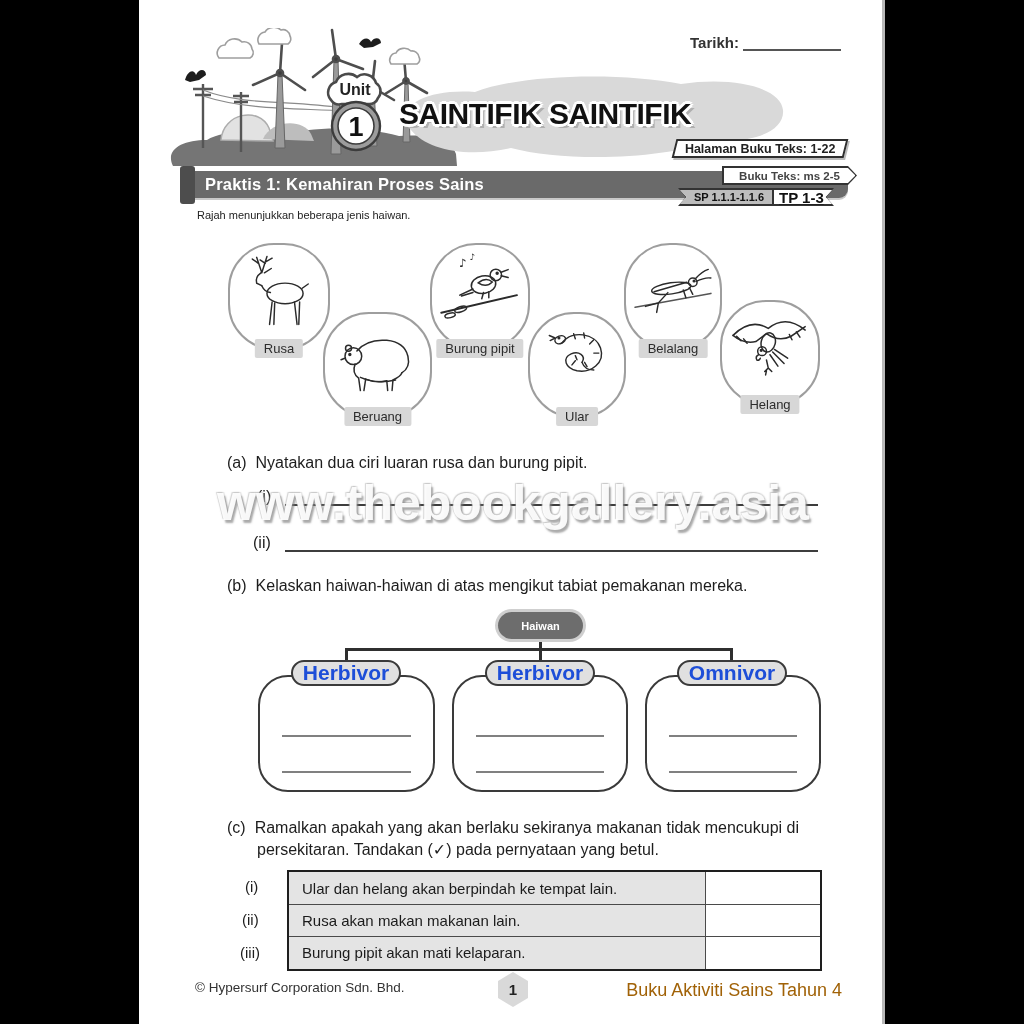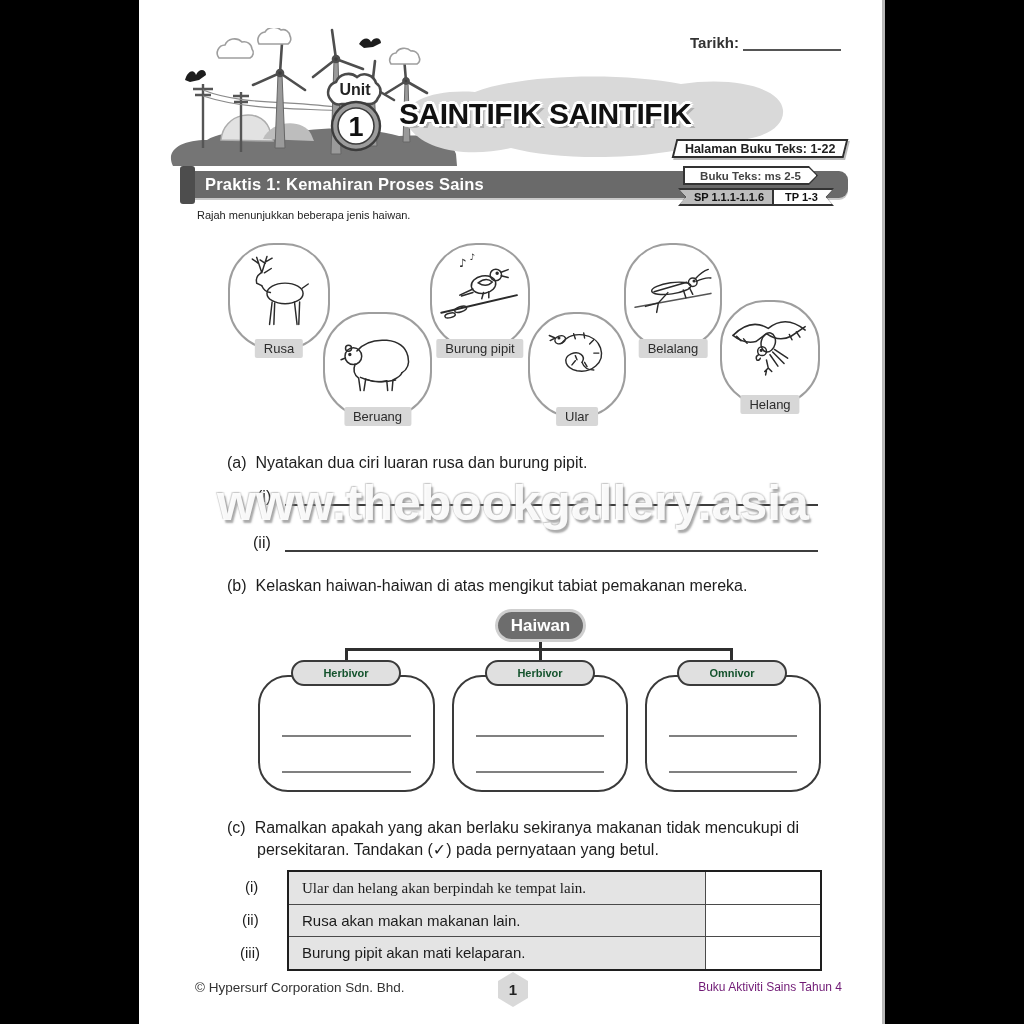--- a/index.html
+++ b/index.html
@@ -18,32 +18,32 @@
   .halaman-tag { left:535px; top:139px; z-index:3; width:172px; height:19px; background:#fff; border:2px solid #2e2e2e;
     transform:skewX(-14deg); display:flex; align-items:center; justify-content:center; box-shadow:2px 2px 0 rgba(120,120,120,.5); }
   .halaman-tag span { transform:skewX(14deg); font-size:12.5px; font-weight:bold; color:#222; white-space:nowrap; }
 
   .banner-cap { left:41px; top:166px; width:15px; height:38px; background:#4d4d4d; border-radius:3px; z-index:2; }
   .banner { left:48px; top:171px; width:661px; height:27px; background:#6a6a6a; border-radius:4px 9px 9px 4px; z-index:1; box-shadow:0 2px 0 rgba(120,120,120,.4); }
   .banner-label { left:66px; top:175px; z-index:3; color:#fff; font-weight:bold; font-size:16.5px; letter-spacing:0.2px; }
 
   .tag-shell { z-index:4; }
   .tag-shell, .tag-shell .inner { display:block; }
-  .buku-tag { left:544px; top:166px; width:135px; height:19px; background:#333;
+  .buku-tag { left:583px; top:166px; width:135px; height:19px; background:#333;
     clip-path:polygon(0 0, calc(100% - 9px) 0, 100% 50%, calc(100% - 9px) 100%, 0 100%);padding-left:30px; }
   .buku-tag .inner { position:absolute; inset:1.6px; background:#fff;
     clip-path:polygon(0 0, calc(100% - 8px) 0, 100% 50%, calc(100% - 8px) 100%, 0 100%);
     display:flex; align-items:center; justify-content:center; font-size:11.5px; font-weight:bold; color:#444; }
   .sptp-tag { left:539px; top:188px; width:156px; height:18px; background:#333;
     clip-path:polygon(0 0, 100% 0, calc(100% - 8px) 50%, 100% 100%, 0 100%, 8px 50%); }
   .sptp-tag .inner { position:absolute; inset:1.6px; background:#fff;
     clip-path:polygon(0 0, 100% 0, calc(100% - 7px) 50%, 100% 100%, 0 100%, 7px 50%);
     display:flex; align-items:stretch; }
   .sptp-tag .sp { flex:1 1 62%; background:#bdbdbd; display:flex; align-items:center; justify-content:center; font-size:11px; font-weight:bold; color:#111; border-right:2px solid #333; padding-left:6px; }
-  .sptp-tag .tp { flex:1 1 38%; background:#fff; display:flex; align-items:center; justify-content:center; font-size:11px; font-weight:bold; color:#111; padding-right:4px; }
+  .sptp-tag .tp { flex:1 1 38%; background:#fff; display:flex; align-items:center; justify-content:center; font-size:15px; font-weight:bold; color:#111; padding-right:4px;text-decoration:underline; }
 
   .intro { left:58px; top:209px; font-size:11px; color:#222; }
 
   
   .animal-box { border:2px solid #9e9e9e; border-radius:46px; background:#fff; }
   .animal-box svg { position:absolute; left:50%; top:50%; transform:translate(-50%,-52%); }
   .animal-label { position:absolute; bottom:-10px; left:50%; transform:translateX(-50%); background:#d7d7d7; color:#2c2c2c;
     font-size:13px; padding:2px 9px; border-radius:2px; white-space:nowrap; z-index:2; }
   .b-rusa    { left:89px;  top:243px; width:102px; height:107px; }
   .b-burung  { left:291px; top:243px; width:100px; height:107px; }
@@ -60,40 +60,40 @@
   .ans-row .line { width:533px; border-bottom:2px solid #3d3d3d; height:18px; margin-left:14px; }
 
   .watermark { left:28px; top:474px; width:692px; text-align:center; z-index:10; pointer-events:none;
     font-size:50px; font-weight:bold; letter-spacing:0px; color:rgba(255,255,255,.93);
     text-shadow:2px 3px 2px rgba(125,125,125,.65), -1px -1px 1px rgba(170,170,170,.5), 1px -1px 1px rgba(190,190,190,.4); }
 
   .q-b { left:88px; top:577px; }
 
   
   .haiwan-pill { left:359px; top:612px; width:85px; height:27px; background:#6d6d6d; border-radius:14px;
-    box-shadow:0 0 0 3px #cfcfcf; color:#fff; font-weight:bold; font-size:17px; display:flex; align-items:center; justify-content:center; z-index:2; }
+    box-shadow:0 0 0 3px #cfcfcf; color:#fff; font-weight:bold; font-size:11px; display:flex; align-items:center; justify-content:center; z-index:2; }
   .dline { background:#2f2f2f; z-index:1; }
   .cat-pill { width:110px; height:26px; top:660px; background:#e0e0e0; border:2.5px solid #3a3a3a; border-radius:14px;
-    display:flex; align-items:center; justify-content:center; font-size:11px; font-weight:bold; color:#14532d; z-index:3; }
+    display:flex; align-items:center; justify-content:center; font-size:21px; font-weight:bold; color:#1d4ed8; z-index:3; }
   .cat-box { top:675px; height:117px; border:2.5px solid #3a3a3a; border-radius:30px; background:#fff; z-index:2; }
   .cat-box .wline { position:absolute; left:22px; right:22px; border-top:2px solid #808080; }
 
   .q-c1 { left:88px; top:819px; }
   .q-c2 { left:118px; top:840px; font-size:16px; color:#1d1d1d; }
 
   
   .c-table { left:148px; top:870px; width:535px; border:2.5px solid #1e1e1e; display:grid; grid-template-columns:417px 1fr; }
   .c-table .cell { height:32.2px; border-top:1.5px solid #4a4a4a; display:flex; align-items:center; }
-  .c-table .cell.first { border-top:none;font-family:Liberation Serif, serif; }
+  .c-table .cell.first { border-top:none; }
   .c-table .stmt { background:#e4e4e4; padding-left:13px; font-size:15px; color:#1b1b1b; border-right:1.5px solid #4a4a4a; }
   .c-table .tick { background:#fff; }
   .row-num { font-size:15px; color:#1d1d1d; }
 
   .footer-left { left:56px; top:980px; font-size:13.5px; color:#333; }
-  .footer-right { right:40px; top:980px; font-size:12px; color:#701a75; }
+  .footer-right { right:40px; top:980px; font-size:18px; color:#a16207; }
   .page-hex { left:359px; top:972px; width:30px; height:35px; background:#d9d9d9;
     clip-path:polygon(50% 0,100% 26%,100% 74%,50% 100%,0 74%,0 26%); display:flex; align-items:center; justify-content:center;
     font-size:15px; font-weight:bold; color:#222; }
 </style>
 </head>
 <body>
 
 <div class="page">
 
   <div class="abs tarikh">

